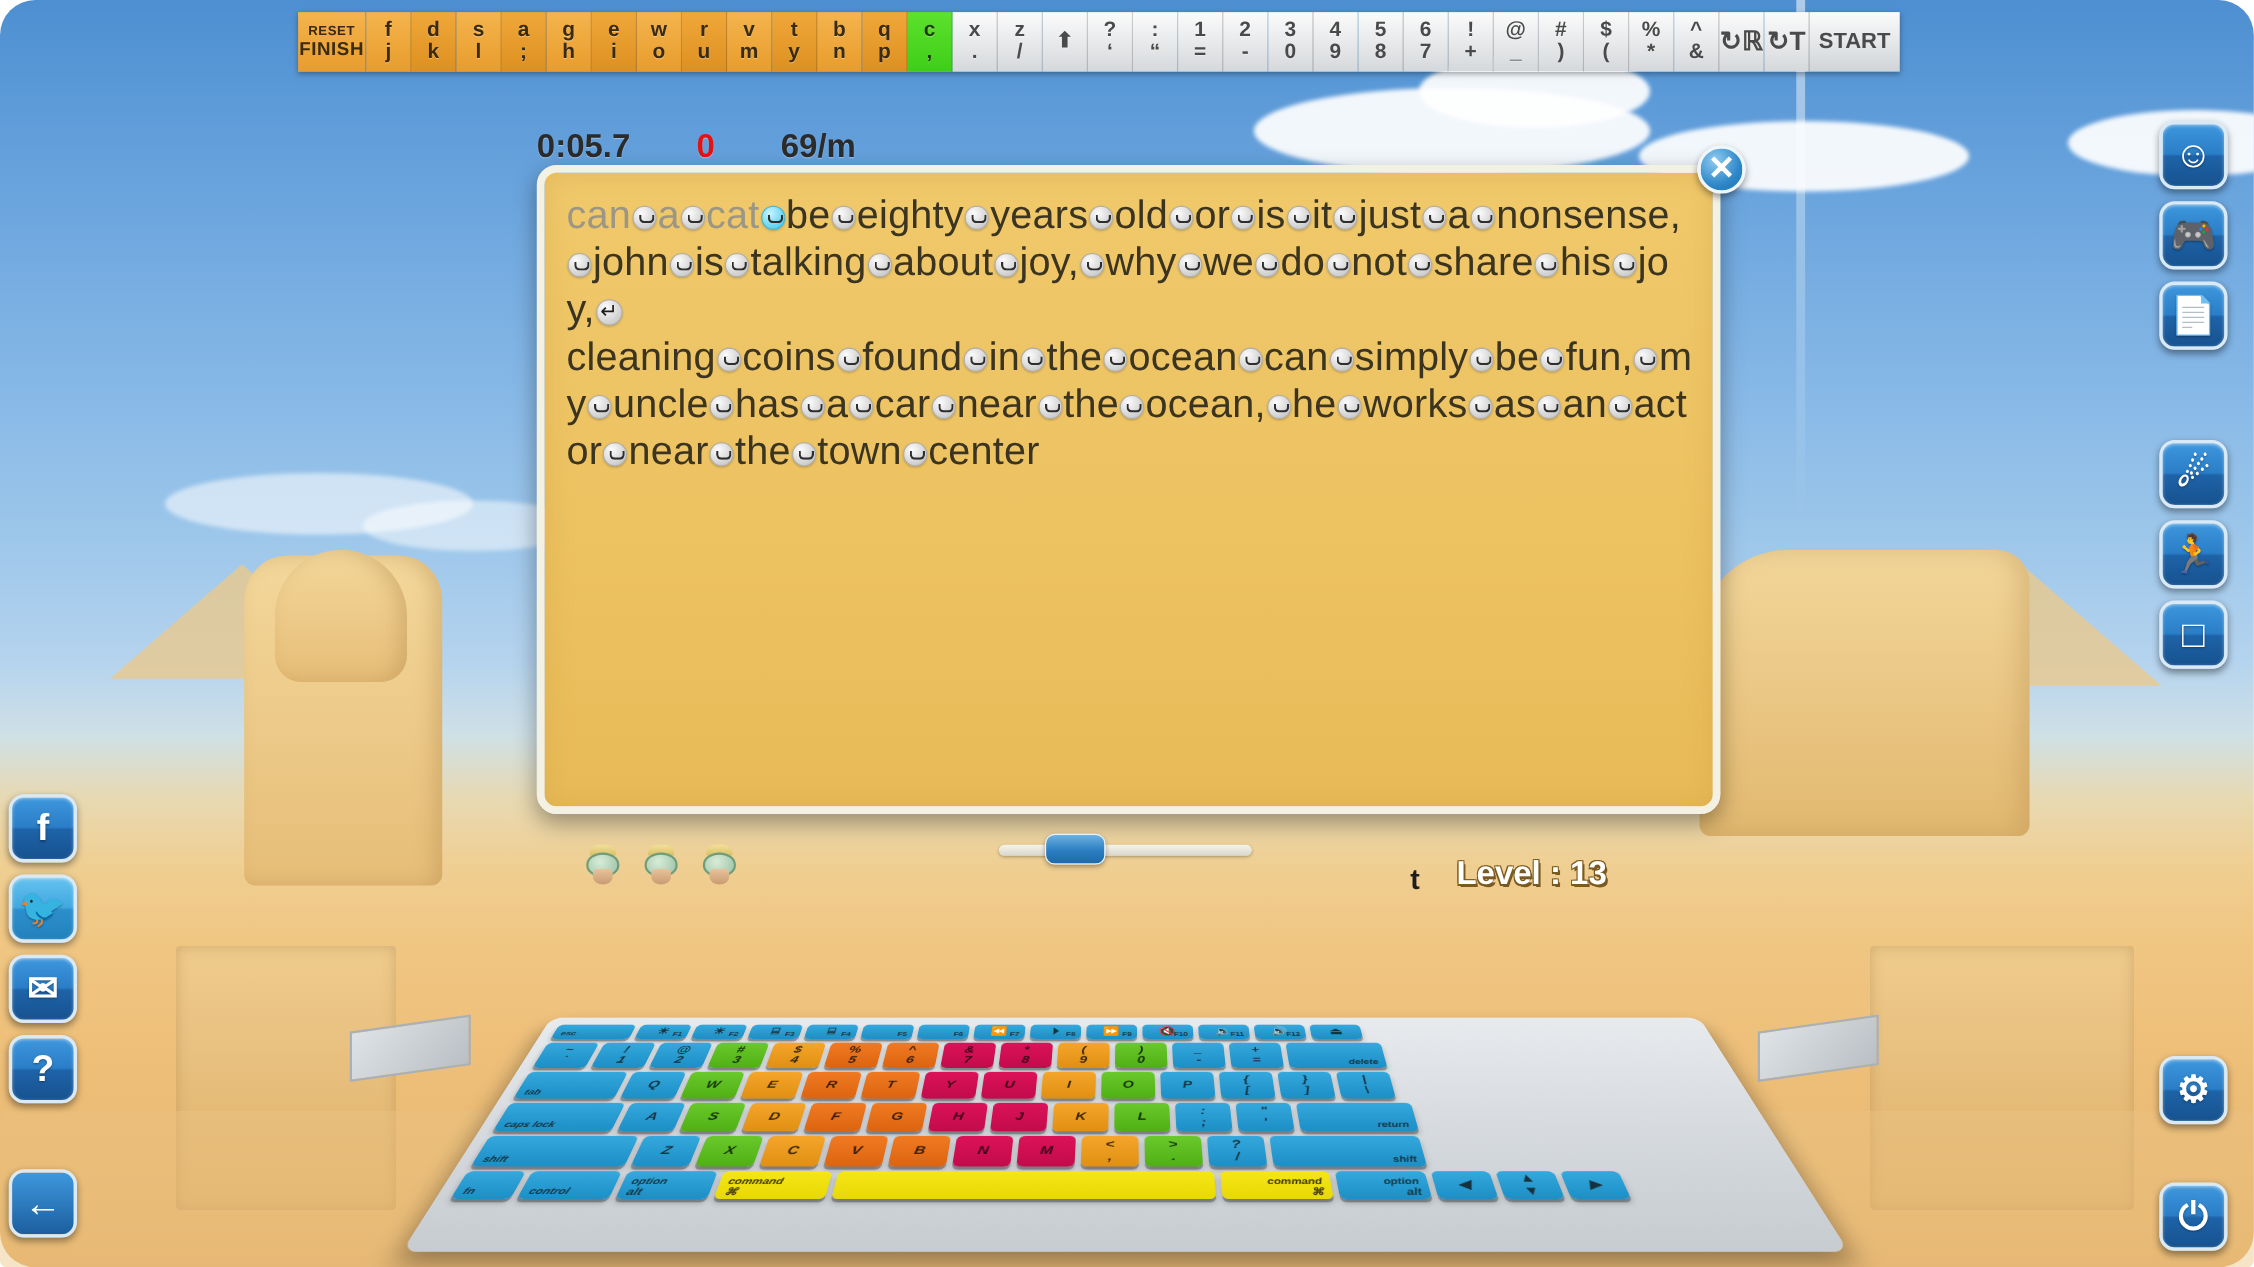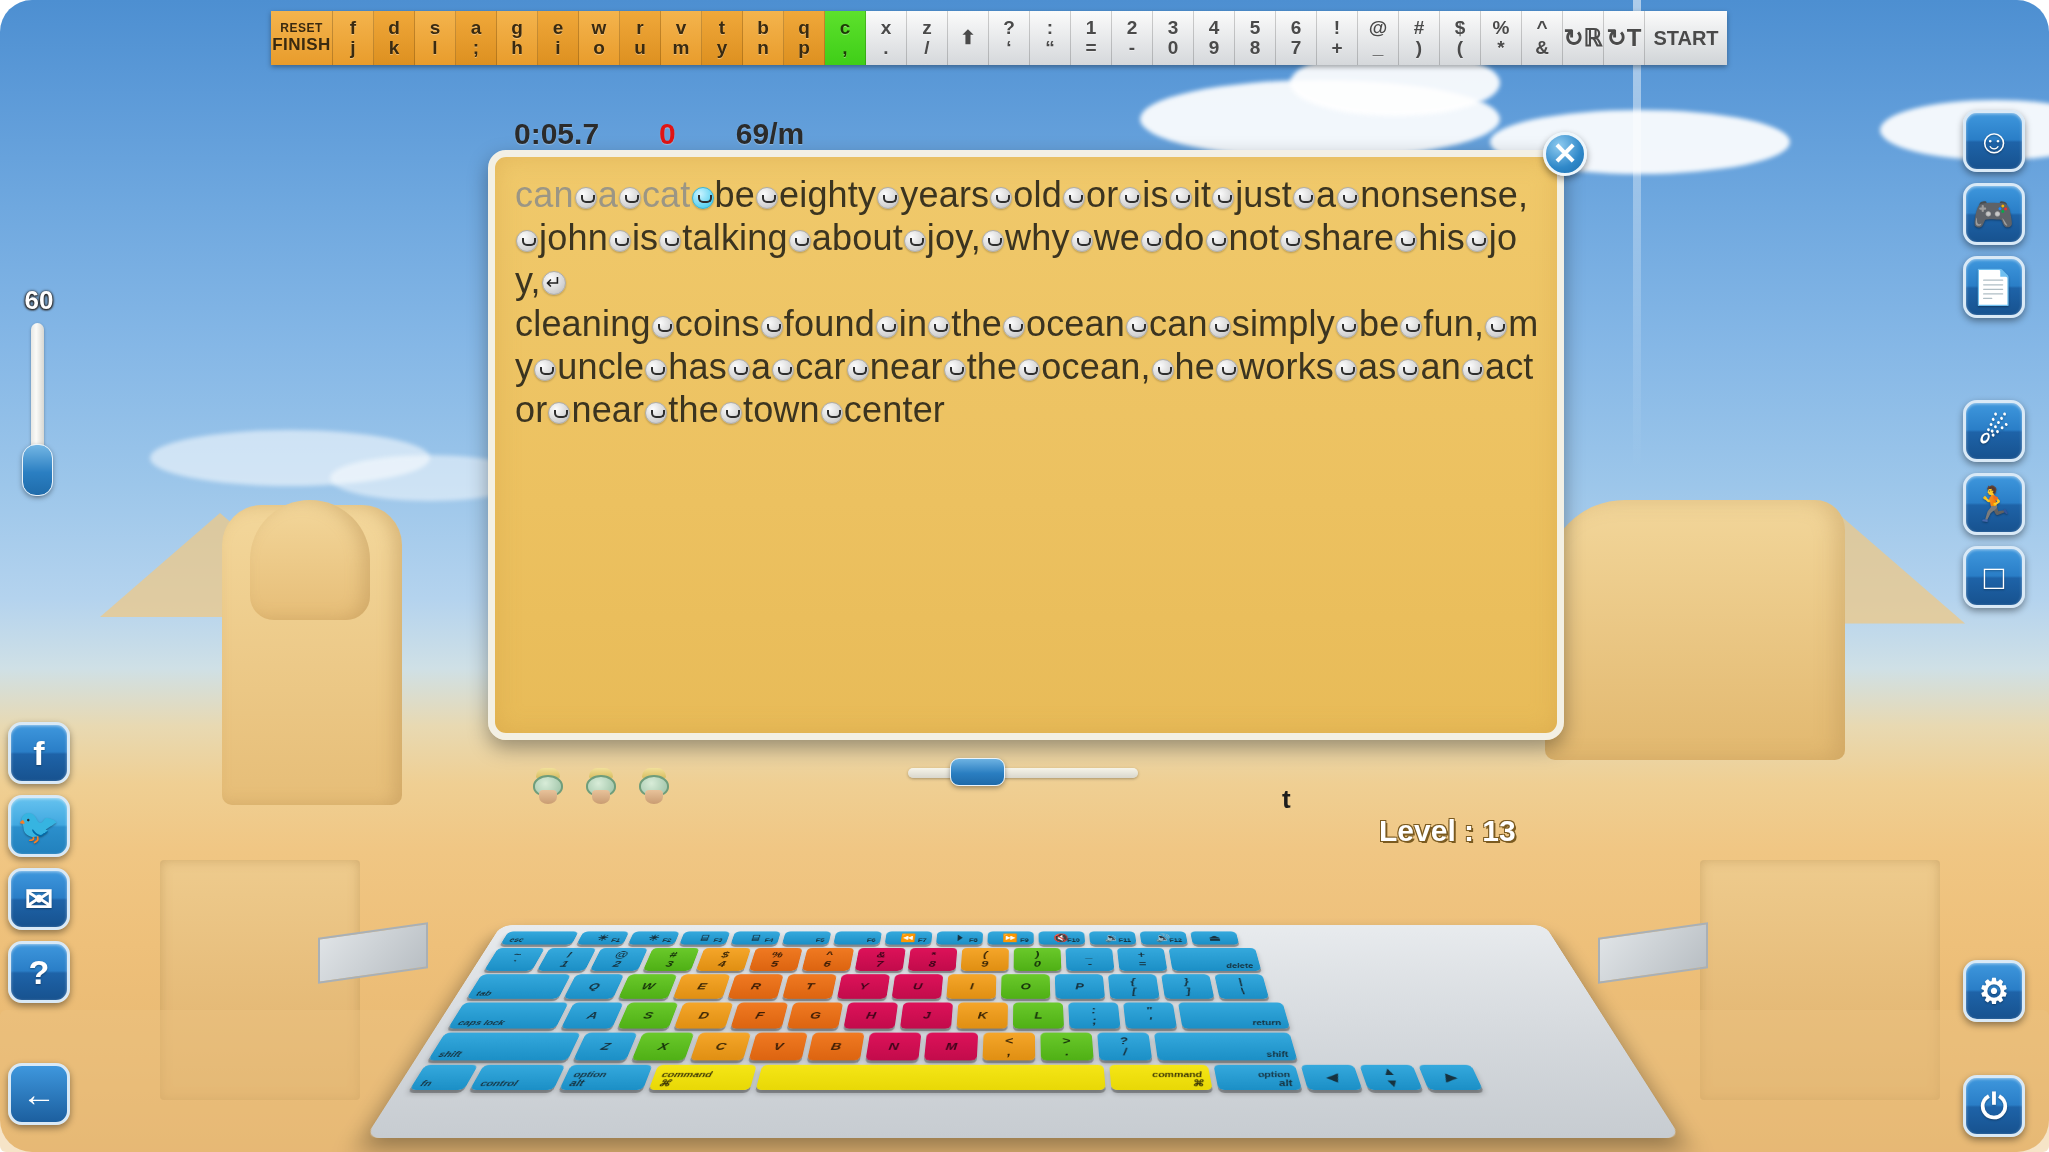--- a/index.html
+++ b/index.html
@@ -88,21 +88,21 @@
   #startreset .start { font-size: 17px; font-weight: bold; color: #3a2a10; letter-spacing: .5px; }
   .tkey.icon-key { font-size: 24px; }
   #finishkey {
     width: 82px; background: linear-gradient(to bottom, #fbfbfb, #d0d4d7);
     display:flex; align-items:center; justify-content:center;
     font-weight: bold; font-size: 20px; color: #4a4a4a;
   }
 
   
   #stats {
-    position: absolute; top: 117px; left: 514px;
+    position: absolute; top: 117px; left: 488px;
     display: flex; align-items: baseline; gap: 60px;
     font-weight: bold; font-size: 30px; color: #2b2b2b;
     text-shadow: 0 1px 1px rgba(255,255,255,.35);
   }
   #stats .errors { color: #e11414; }
 
   
   #panel {
     position: absolute; left: 488px; top: 150px;
     width: 1076px; height: 590px;
@@ -205,24 +205,23 @@
     border: 2px solid #6f9d7b; border-radius: 50% 50% 45% 45%;
   }
   .life .chin {
     position: absolute; left: 9px; top: 22px; width: 18px; height: 14px;
     background: linear-gradient(to bottom, #e8c29a, #c99c72);
     border-radius: 4px 4px 50% 50%;
   }
 
   
   #levelbox {
-    position: absolute; left: 1379px; top: 778px;
+    position: absolute; left: 1324px; top: 778px;
     font-size: 30px; font-weight: bold; color: #fff;
     text-shadow: 2px 2px 0 #7a5a20, -1px -1px 0 #7a5a20, 1px -1px 0 #7a5a20, -1px 1px 0 #7a5a20;
-    margin-top: 36px;
   }
   #lastchar {
     position: absolute; left: 1282px; top: 784px;
     font-size: 26px; font-weight: bold; color: #1d1d1d;
   }
 
   
   #kbd {
     position: absolute; left: 378px; top: 818px;
     width: 1290px; height: 320px;
@@ -457,25 +456,20 @@
   </div>
 
   <div id="panel">
     <div id="textbody">
         <div><span class="done">can</span><span class="sp"></span><span class="done">a</span><span class="sp"></span><span class="done">cat</span><span class="sp cursor"></span><span>be</span><span class="sp"></span><span>eighty</span><span class="sp"></span><span>years</span><span class="sp"></span><span>old</span><span class="sp"></span><span>or</span><span class="sp"></span><span>is</span><span class="sp"></span><span>it</span><span class="sp"></span><span>just</span><span class="sp"></span><span>a</span><span class="sp"></span><span>nonsense,</span><span class="sp"></span><span>john</span><span class="sp"></span><span>is</span><span class="sp"></span><span>talking</span><span class="sp"></span><span>about</span><span class="sp"></span><span>joy,</span><span class="sp"></span><span>why</span><span class="sp"></span><span>we</span><span class="sp"></span><span>do</span><span class="sp"></span><span>not</span><span class="sp"></span><span>share</span><span class="sp"></span><span>his</span><span class="sp"></span><span>joy,</span><span class="ret">↵</span></div>
         <div><span>cleaning</span><span class="sp"></span><span>coins</span><span class="sp"></span><span>found</span><span class="sp"></span><span>in</span><span class="sp"></span><span>the</span><span class="sp"></span><span>ocean</span><span class="sp"></span><span>can</span><span class="sp"></span><span>simply</span><span class="sp"></span><span>be</span><span class="sp"></span><span>fun,</span><span class="sp"></span><span>my</span><span class="sp"></span><span>uncle</span><span class="sp"></span><span>has</span><span class="sp"></span><span>a</span><span class="sp"></span><span>car</span><span class="sp"></span><span>near</span><span class="sp"></span><span>the</span><span class="sp"></span><span>ocean,</span><span class="sp"></span><span>he</span><span class="sp"></span><span>works</span><span class="sp"></span><span>as</span><span class="sp"></span><span>an</span><span class="sp"></span><span>actor</span><span class="sp"></span><span>near</span><span class="sp"></span><span>the</span><span class="sp"></span><span>town</span><span class="sp"></span><span>center</span></div>
       </div>
   </div>
   <div id="closebtn">✕</div>
 
-  <div id="vslider">
-    <div class="vlabel">60</div>
-    <div class="vtrack"></div>
-    <div class="vthumb"></div>
-  </div>
 
   <div id="hslider">
     <div class="htrack"></div>
     <div class="hthumb"></div>
   </div>
 
   <div id="lives">
       <div class="life">
         <span class="hat"></span>
         <span class="face"></span>

